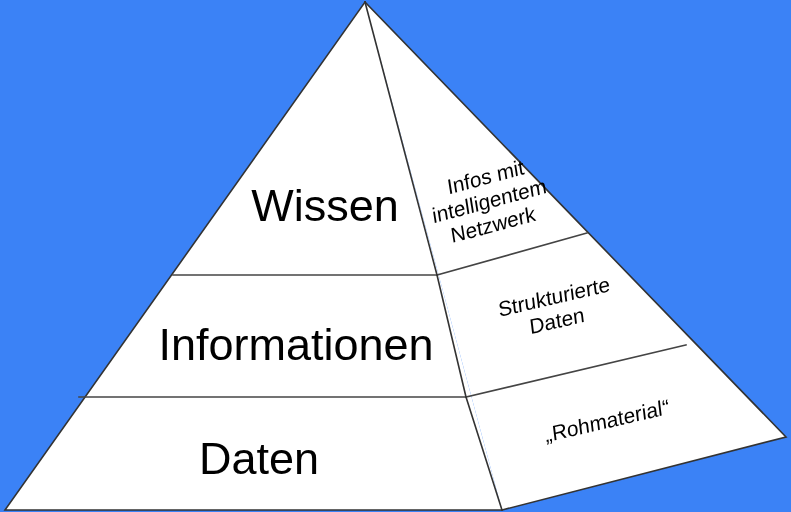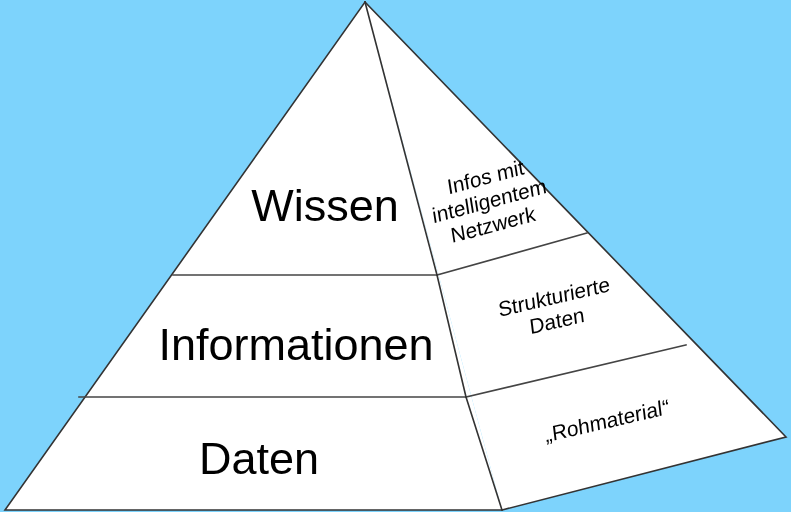--- a/index.html
+++ b/index.html
@@ -8,21 +8,21 @@
     padding: 0;
     background: #ffffff;
   }
   body {
     font-family: "Liberation Sans", sans-serif;
   }
   #canvas {
     position: relative;
     width: 791px;
     height: 512px;
-    background: #7dd3fc;
+    background: #3b82f6;
     overflow: hidden;
   }
   #pyramid-svg {
     position: absolute;
     left: 0;
     top: 0;
     width: 791px;
     height: 512px;
     display: block;
   }

